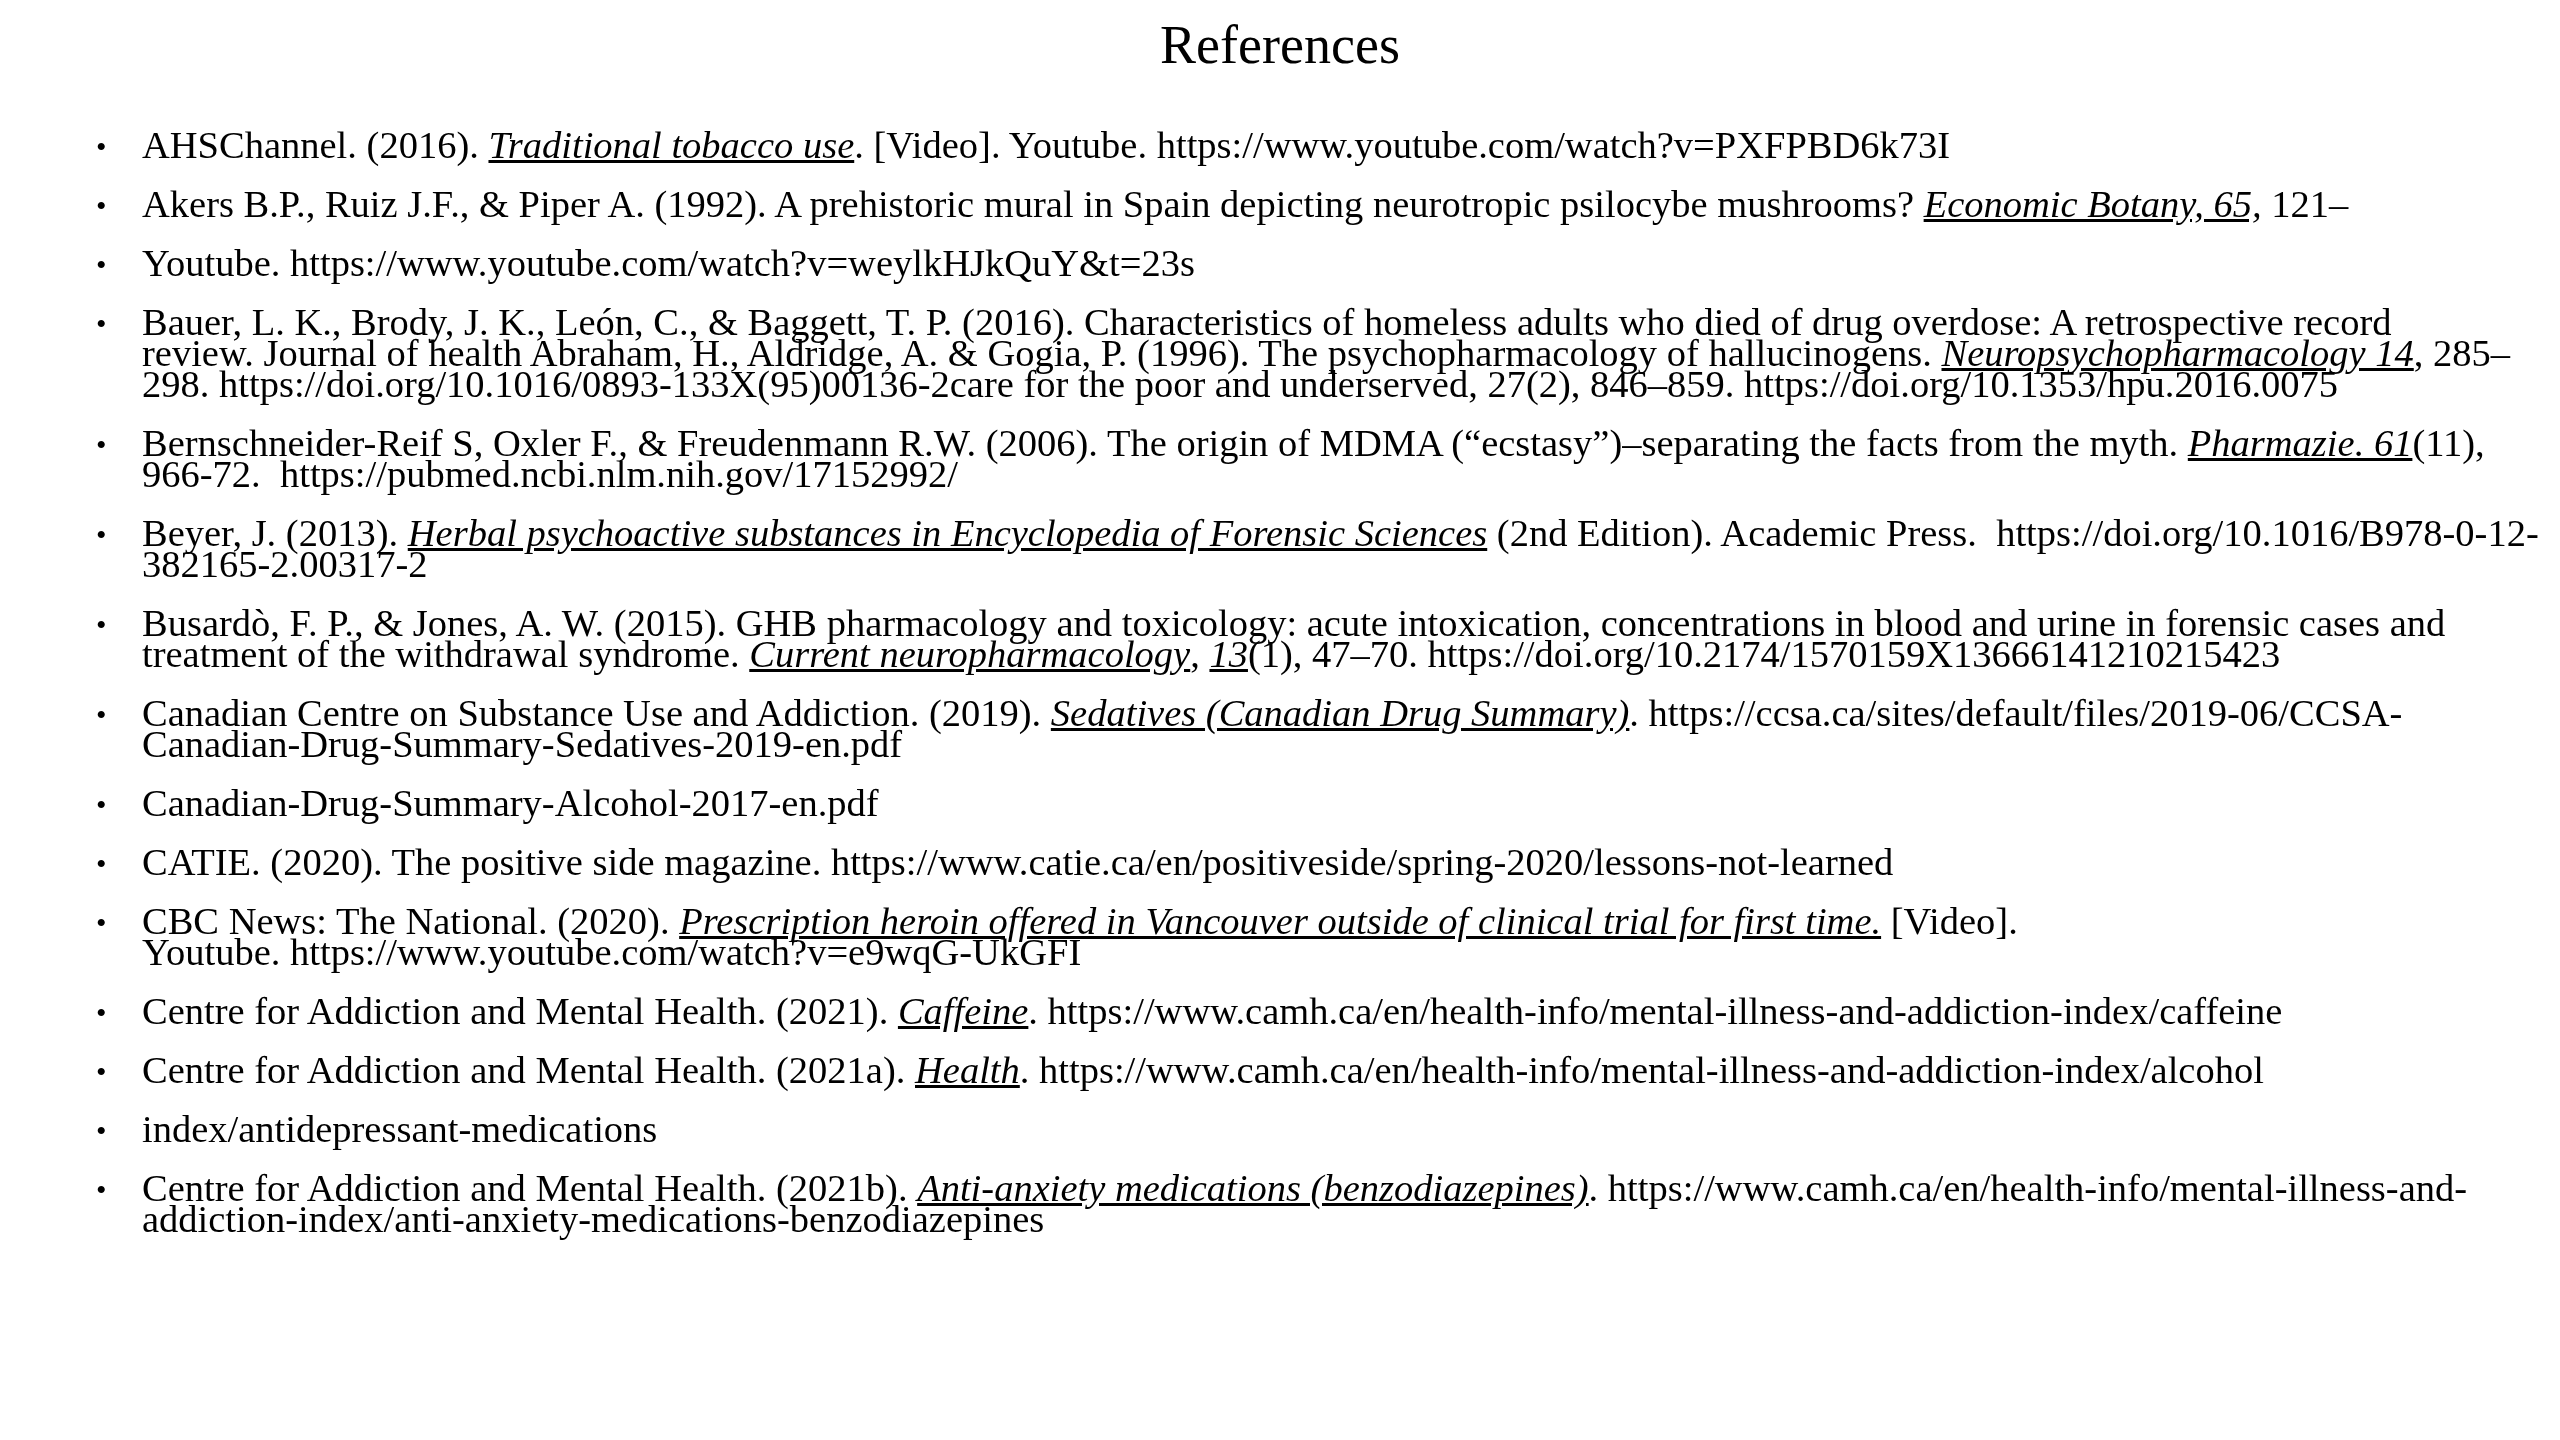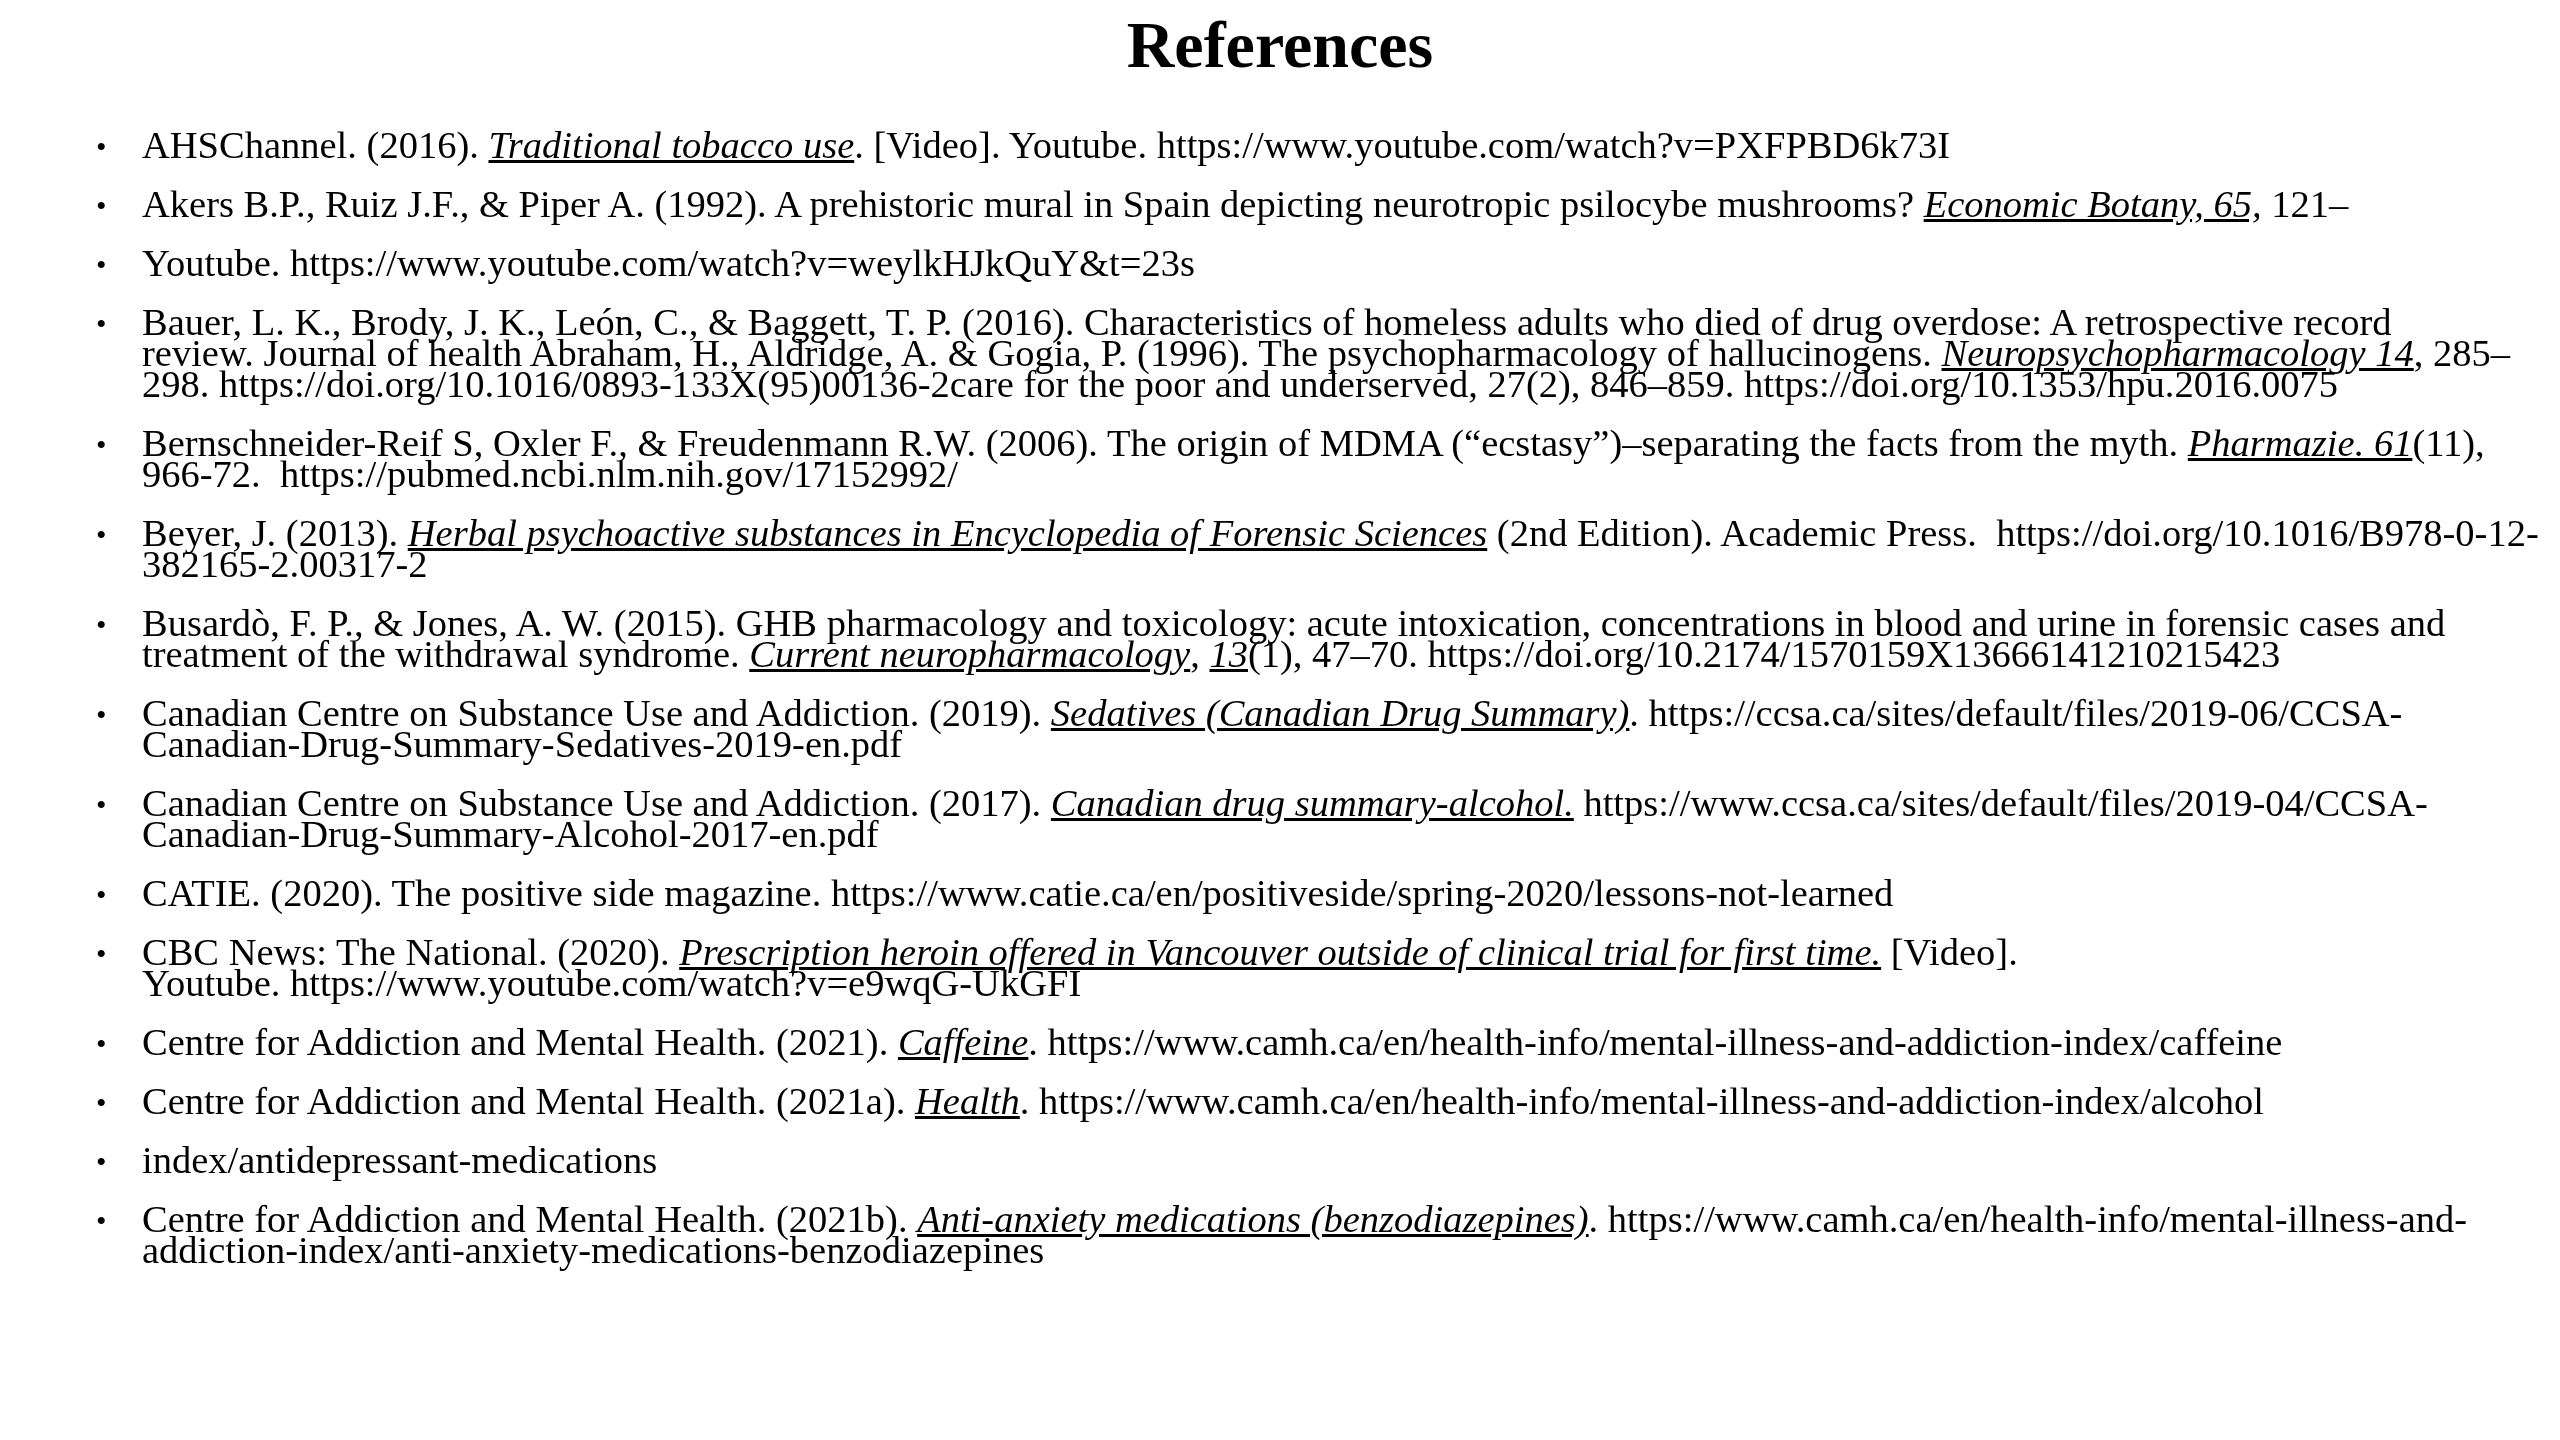--- a/index.html
+++ b/index.html
@@ -7,23 +7,23 @@
     position: relative;
     width: 2560px;
     height: 1440px;
     background: #ffffff;
     color: #000000;
     overflow: hidden;
     font-family: "Liberation Serif", "DejaVu Serif", serif;
   }
   .title {
     margin: 6px 0 0 0;
-    font-size: 66px;
+    font-size: 54px;
     line-height: 78px;
-    font-weight: bold;
+    font-weight: normal;
     text-align: center;
     letter-spacing: 0;
   }
   .refs {
     margin: 46px 0 0 0;
     padding: 0 0 0 142px;
     list-style: none;
   }
   .refs li {
     position: relative;
@@ -48,21 +48,21 @@
   <h1 class="title">References</h1>
   <ul class="refs">
       <li><span class="bullet">•</span><span><div class="ref-line"><span>AHSChannel. (2016). </span><span class="it">Traditional tobacco use</span><span>. [Video]. Youtube. https://www.youtube.com/watch?v=PXFPBD6k73I</span></div></span></li>
       <li><span class="bullet">•</span><span><div class="ref-line"><span>Akers B.P., Ruiz J.F., &amp; Piper A. (1992). A prehistoric mural in Spain depicting neurotropic psilocybe mushrooms? </span><span class="it">Economic Botany, 65,</span><span> 121–</span></div></span></li>
       <li><span class="bullet">•</span><span><div class="ref-line"><span>Youtube. https://www.youtube.com/watch?v=weylkHJkQuY&amp;t=23s</span></div></span></li>
       <li><span class="bullet">•</span><span><div class="ref-line"><span>Bauer, L. K., Brody, J. K., León, C., &amp; Baggett, T. P. (2016). Characteristics of homeless adults who died of drug overdose: A retrospective record</span></div><div class="ref-line"><span>review. Journal of health Abraham, H., Aldridge, A. &amp; Gogia, P. (1996). The psychopharmacology of hallucinogens. </span><span class="it">Neuropsychopharmacology 14</span><span>, 285–</span></div><div class="ref-line"><span>298. https://doi.org/10.1016/0893-133X(95)00136-2care for the poor and underserved, 27(2), 846–859. https://doi.org/10.1353/hpu.2016.0075</span></div></span></li>
       <li><span class="bullet">•</span><span><div class="ref-line"><span>Bernschneider-Reif S, Oxler F., &amp; Freudenmann R.W. (2006). The origin of MDMA (“ecstasy”)–separating the facts from the myth. </span><span class="it">Pharmazie. 61</span><span>(11),</span></div><div class="ref-line"><span>966-72.  https://pubmed.ncbi.nlm.nih.gov/17152992/</span></div></span></li>
       <li><span class="bullet">•</span><span><div class="ref-line"><span>Beyer, J. (2013). </span><span class="it">Herbal psychoactive substances in Encyclopedia of Forensic Sciences</span><span> (2nd Edition). Academic Press.  https://doi.org/10.1016/B978-0-12-</span></div><div class="ref-line"><span>382165-2.00317-2</span></div></span></li>
       <li><span class="bullet">•</span><span><div class="ref-line"><span>Busardò, F. P., &amp; Jones, A. W. (2015). GHB pharmacology and toxicology: acute intoxication, concentrations in blood and urine in forensic cases and</span></div><div class="ref-line"><span>treatment of the withdrawal syndrome. </span><span class="it">Current neuropharmacology</span><span>, </span><span class="it">13</span><span>(1), 47–70. https://doi.org/10.2174/1570159X13666141210215423</span></div></span></li>
       <li><span class="bullet">•</span><span><div class="ref-line"><span>Canadian Centre on Substance Use and Addiction. (2019). </span><span class="it">Sedatives (Canadian Drug Summary)</span><span>. https://ccsa.ca/sites/default/files/2019-06/CCSA-</span></div><div class="ref-line"><span>Canadian-Drug-Summary-Sedatives-2019-en.pdf</span></div></span></li>
-      <li><span class="bullet">•</span><span><div class="ref-line"><span>Canadian Centre on Substance Use and Addiction. (2017). </span><span class="it">Canadian drug summary-alcohol.</span><span> https://www.ccsa.ca/sites/default/files/2019-04/CCSA-</span></div><div class="ref-line"><span>Canadian-Drug-Summary-Alcohol-2017-en.pdf</span></div></span></li>
+      <li><span class="bullet">•</span><span><div class="ref-line"><span>Canadian-Drug-Summary-Alcohol-2017-en.pdf</span></div></span></li>
       <li><span class="bullet">•</span><span><div class="ref-line"><span>CATIE. (2020). The positive side magazine. https://www.catie.ca/en/positiveside/spring-2020/lessons-not-learned</span></div></span></li>
       <li><span class="bullet">•</span><span><div class="ref-line"><span>CBC News: The National. (2020). </span><span class="it">Prescription heroin offered in Vancouver outside of clinical trial for first time.</span><span> [Video].</span></div><div class="ref-line"><span>Youtube. https://www.youtube.com/watch?v=e9wqG-UkGFI</span></div></span></li>
       <li><span class="bullet">•</span><span><div class="ref-line"><span>Centre for Addiction and Mental Health. (2021). </span><span class="it">Caffeine</span><span>. https://www.camh.ca/en/health-info/mental-illness-and-addiction-index/caffeine</span></div></span></li>
       <li><span class="bullet">•</span><span><div class="ref-line"><span>Centre for Addiction and Mental Health. (2021a). </span><span class="it">Health</span><span>. https://www.camh.ca/en/health-info/mental-illness-and-addiction-index/alcohol</span></div></span></li>
       <li><span class="bullet">•</span><span><div class="ref-line"><span>index/antidepressant-medications</span></div></span></li>
       <li><span class="bullet">•</span><span><div class="ref-line"><span>Centre for Addiction and Mental Health. (2021b). </span><span class="it">Anti-anxiety medications (benzodiazepines)</span><span>. https://www.camh.ca/en/health-info/mental-illness-and-</span></div><div class="ref-line"><span>addiction-index/anti-anxiety-medications-benzodiazepines</span></div></span></li>
     </ul>
 </div>
 
 </body></html>

